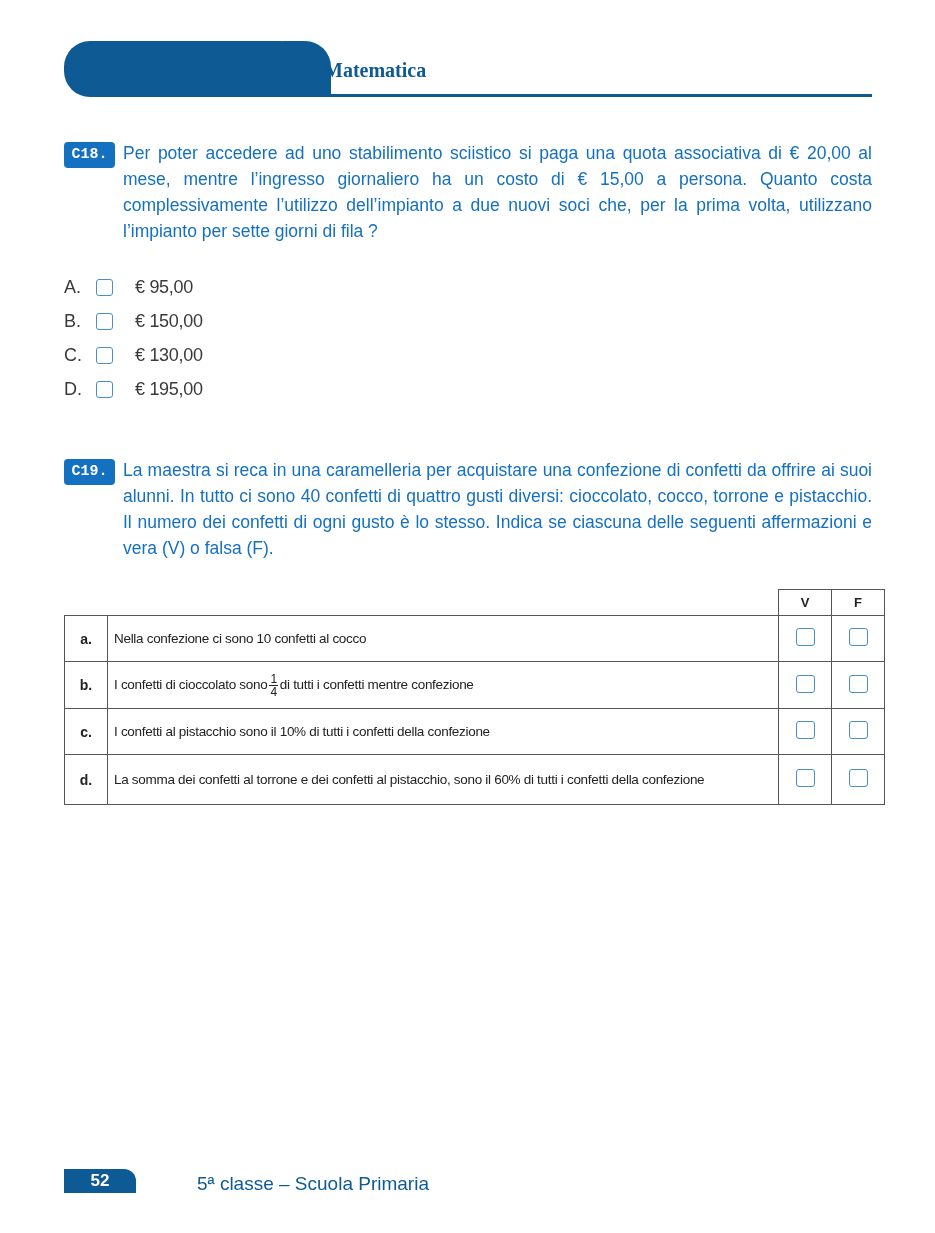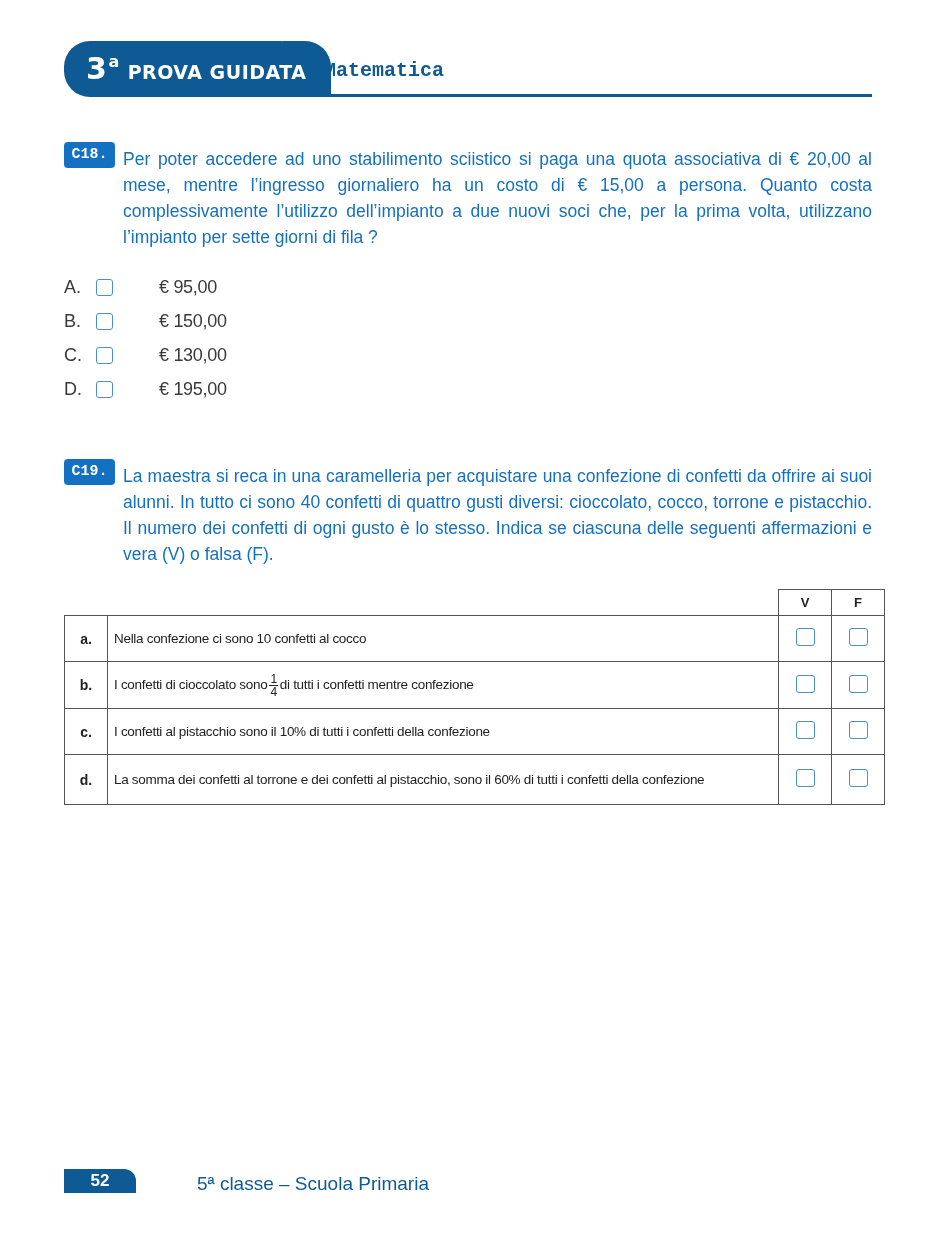--- a/index.html
+++ b/index.html
@@ -7,33 +7,33 @@
 
     
     .header { position: absolute; left: 64px; top: 41px; width: 808px; height: 56px; }
     .header-tab { position: absolute; left: 0; top: 0; width: 243px; height: 56px; background: #0d5a94; border-radius: 26px 26px 0 26px; }
     .header-tab::after { content: ""; position: absolute; right: -24px; top: 0; width: 48px; height: 56px; background: #0d5a94; border-radius: 0 26px 0 0; }
     .header-title { position: absolute; left: 22px; top: 10px; color: #fff; font-family: "DejaVu Sans", sans-serif; font-weight: bold; font-size: 22px; letter-spacing: 0.5px; z-index: 2; white-space: nowrap; }
     .header-title .num { font-size: 30px; }
     .header-title .sup { font-size: 16px; vertical-align: 12px; margin-left: 1px; margin-right: 8px; }
     .header-title .rest { font-size: 19px; }
     .header-line { position: absolute; left: 243px; bottom: 0; width: 565px; height: 3px; background: #0d5a94; }
-    .header-subject { position: absolute; left: 260px; top: 18px; color: #0d5a94; font-family: Liberation Mono, monospace; font-weight: bold; font-size: 20px; }
+    .header-subject { position: absolute; left: 260px; top: 18px; color: #0d5a94; font-family: Liberation Serif, serif; font-weight: bold; font-size: 20px; }
 
     
     .q { position: absolute; left: 64px; width: 808px; }
     .q-badge { position: absolute; left: 0; top: 2px; width: 51px; height: 26px; background: #1470c0; color: #fff; font-family: Liberation Mono, monospace; font-weight: bold; font-size: 15px; line-height: 26px; text-align: center; border-radius: 4px; }
-    .q-text { margin-left: 59px; color: #1470c0; font-family: "Liberation Sans", sans-serif; font-size: 17.5px; line-height: 26px; text-align: justify; margin-top: 6px; }
+    .q-text { margin-left: 59px; color: #1470c0; font-family: "Liberation Sans", sans-serif; font-size: 17.5px; line-height: 26px; text-align: justify; }
 
     .options { position: absolute; left: 64px; top: 270px; }
     .opt { display: flex; align-items: center; height: 34px; color: #3a3a3a; font-size: 18px; }
     .opt-letter { width: 32px; }
     .checkbox { width: 15px; height: 15px; border: 1.5px solid #4a90c8; border-radius: 3px; display: inline-block; box-sizing: border-box; background: #fff; }
     .opt .checkbox { width: 17px; height: 17px; margin-right: 22px; }
-    .opt-value { letter-spacing: -0.3px; margin-left: 24px; }
+    .opt-value { letter-spacing: -0.3px; }
 
     
     .vf-table { position: absolute; left: 64px; top: 589px; border-collapse: collapse; font-size: 13px; color: #222; }
     .vf-table td { border: 1px solid #555; padding: 0; }
     .vf-table .blank { border-top: none; border-left: none; border-bottom: 1px solid #555; }
     .vf-table .hdr { text-align: center; font-weight: bold; height: 25px; font-size: 13px; }
     .vf-table .lbl { width: 42px; text-align: center; font-weight: bold; font-size: 14px; }
     .vf-table .txt { width: 658px; padding: 0 6px; font-size: 13.5px; letter-spacing: -0.3px; line-height: 15px; }
     .vf-table .chk { width: 52px; text-align: center; }
     .vf-table .chk .checkbox { width: 19px; height: 18px; border-radius: 3px; }
@@ -43,23 +43,20 @@
 
     
     .footer-page { position: absolute; left: 64px; top: 1169px; width: 72px; height: 24px; background: #0d5a94; border-radius: 0 12px 0 0; color: #fff; font-weight: bold; font-size: 17px; text-align: center; line-height: 24px; }
     .footer-text { position: absolute; left: 165px; top: 1173px; color: #0d5a94; font-size: 19px; margin-left: 32px; }
   </style>
 </head>
 <body>
 
 <div class="header">
   <div class="header-tab"></div>
-  <div class="header-title">
-    <span class="num">3</span><span class="sup">a</span><span class="rest">PROVA GUIDATA</span>
-  </div>
   <div class="header-line"></div>
   <div class="header-subject">Matematica</div>
 </div>
 
 <div class="q" style="top:140px;">
   <div class="q-badge">C18.</div>
   <div class="q-text">Per poter accedere ad uno stabilimento sciistico si paga una quota associativa di € 20,00 al mese, mentre l’ingresso giornaliero ha un costo di € 15,00 a persona. Quanto costa complessivamente l’utilizzo dell’impianto a due nuovi soci che, per la prima volta, utilizzano l’impianto per sette giorni di fila ?</div>
 </div>
 
 <div class="options">

